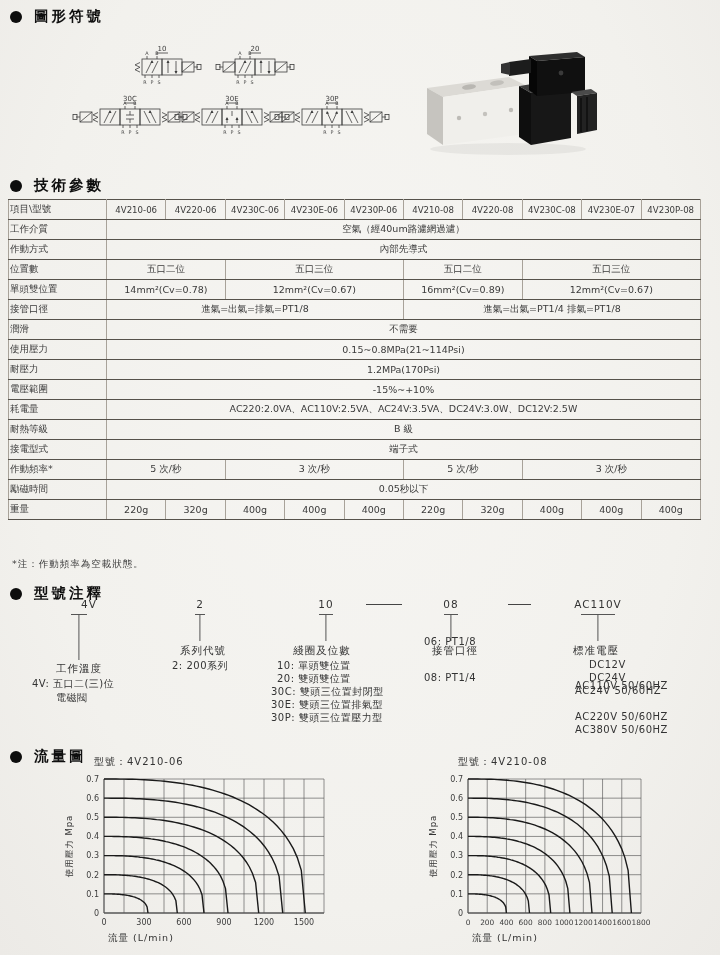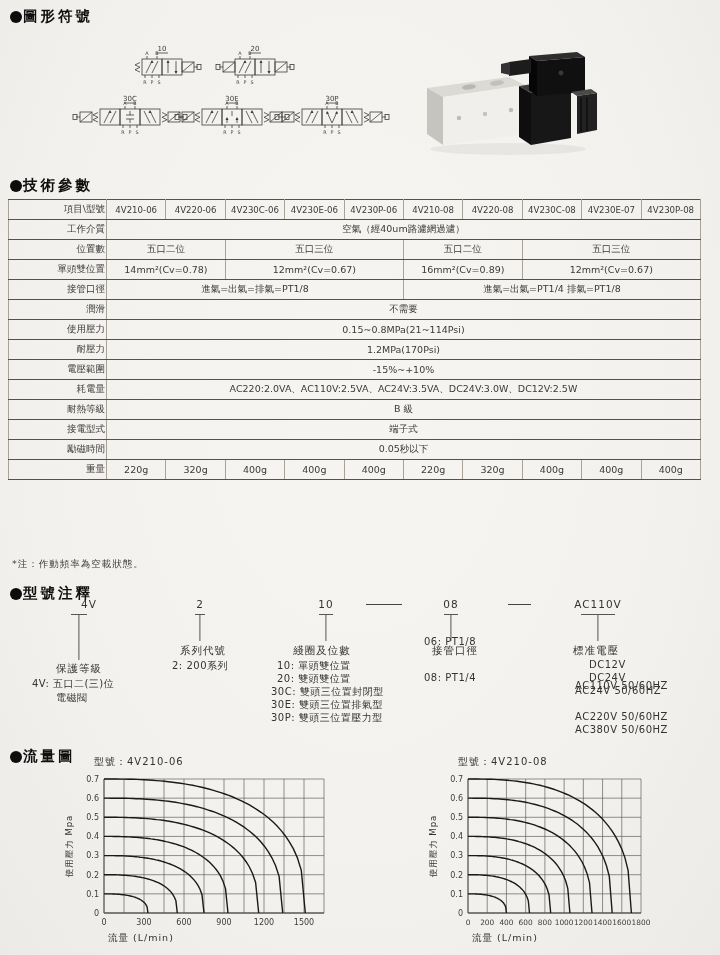--- a/index.html
+++ b/index.html
@@ -2,31 +2,31 @@
 <html><head>
 <meta charset="utf-8">
 <style>
   html,body{margin:0;padding:0;}
   body{
     width:720px;height:955px;position:relative;overflow:hidden;
     background:radial-gradient(ellipse at 50% 40%, #f6f5f2 0%, #f2f1ed 65%, #eceae6 100%);
     font-family:"DejaVu Sans", sans-serif;color:#2b2b2b;
   }
   .abs{position:absolute;}
-  .sec-heading{display:flex;align-items:center;gap:1px;font-size:14.5px;font-weight:bold;letter-spacing:3px;color:#0f0f0f;}
+  .sec-heading{display:flex;align-items:center;gap:12px;font-size:14.5px;font-weight:bold;letter-spacing:3px;color:#0f0f0f;}
   .bullet{width:12px;height:12px;border-radius:50%;background:#0d0d0d;flex:0 0 auto;}
   
   table.tech{border-collapse:collapse;table-layout:fixed;width:692px;}
   table.tech td{
     border-left:1px solid #a8a299;border-right:1px solid #a8a299;
     border-top:1.4px solid #56524b;border-bottom:1.4px solid #56524b;
     font-size:9.5px;text-align:center;padding:2px 1px;height:15px;color:#3a3a3a;
     white-space:nowrap;overflow:hidden;
   }
-  table.tech td.lbl{text-align:right;padding-left:7px;}
+  table.tech td.lbl{text-align:left;padding-left:1px;}
   table.tech td.model{font-size:8.6px;letter-spacing:0;}
   .footnote{font-size:9.5px;color:#3a3a3a;letter-spacing:1px;}
   
   .mc-code{font-size:10.5px;color:#333;transform:translateX(-50%);letter-spacing:1px;white-space:nowrap;}
   .mc-cap{height:1.2px;background:#555;transform:translateX(-50%);}
   .mc-vline{width:1.2px;background:#555;transform:translateX(-50%);}
   .mc-dash{height:1.4px;background:#444;}
   .mc-title{font-size:10.5px;color:#333;transform:translateX(-50%);letter-spacing:1px;white-space:nowrap;text-align:center;}
   .mc-line{font-size:10px;color:#333;white-space:nowrap;letter-spacing:0.5px;}
   svg text{font-family:"DejaVu Sans", sans-serif;}
@@ -283,20 +283,24 @@
           <td class="model">4V220-08</td>
           <td class="model">4V230C-08</td>
           <td class="model">4V230E-07</td>
           <td class="model">4V230P-08</td>
         </tr>
         <tr>
           <td class="lbl">工作介質</td>
           <td colspan="10">空氣（經40um路濾網過濾）</td>
         </tr>
         <tr>
+          <td class="lbl">作動方式</td>
+          <td colspan="10">內部先導式</td>
+        </tr>
+        <tr>
           <td class="lbl">位置數</td>
           <td colspan="2">五口二位</td>
           <td colspan="3">五口三位</td>
           <td colspan="2">五口二位</td>
           <td colspan="3">五口三位</td>
         </tr>
         <tr>
           <td class="lbl">單頭雙位置</td>
           <td colspan="2">14mm²(Cv=0.78)</td>
           <td colspan="3">12mm²(Cv=0.67)</td>
@@ -328,20 +332,27 @@
           <td class="lbl">耗電量</td>
           <td colspan="10">AC220:2.0VA、AC110V:2.5VA、AC24V:3.5VA、DC24V:3.0W、DC12V:2.5W</td>
         </tr>
         <tr>
           <td class="lbl">耐熱等級</td>
           <td colspan="10">B 級</td>
         </tr>
         <tr>
           <td class="lbl">接電型式</td>
           <td colspan="10">端子式</td>
+        </tr>
+        <tr>
+          <td class="lbl">作動頻率*</td>
+          <td colspan="2">5 次/秒</td>
+          <td colspan="3">3 次/秒</td>
+          <td colspan="2">5 次/秒</td>
+          <td colspan="3">3 次/秒</td>
         </tr>
         <tr>
           <td class="lbl">勵磁時間</td>
           <td colspan="10">0.05秒以下</td>
         </tr>
         <tr>
           <td class="lbl">重量</td>
           <td colspan="1">220g</td>
           <td colspan="1">320g</td>
           <td colspan="1">400g</td>
@@ -369,21 +380,21 @@
     <div class="mc-cap abs" style="left: 326px; top: 614px; width: 14px;"></div>
     <div class="mc-vline abs" style="left: 326px; top: 614px; height: 27px;"></div>
     <div class="mc-code abs" style="left: 451px; top: 598px;">08</div>
     <div class="mc-cap abs" style="left: 451px; top: 614px; width: 14px;"></div>
     <div class="mc-vline abs" style="left: 451px; top: 614px; height: 27px;"></div>
     <div class="mc-code abs" style="left: 598px; top: 598px;">AC110V</div>
     <div class="mc-cap abs" style="left: 598px; top: 614px; width: 34px;"></div>
     <div class="mc-vline abs" style="left: 598px; top: 614px; height: 27px;"></div>
     <div class="mc-dash abs" style="left: 366px; top: 604px; width: 36px;"></div>
     <div class="mc-dash abs" style="left: 508px; top: 604px; width: 23px;"></div>
-    <div class="mc-title abs" style="left: 79px; top: 662px;">保護等級</div>
+    <div class="mc-title abs" style="left: 79px; top: 662px;">工作溫度</div>
     <div class="mc-line abs" style="left: 32px; top: 677px;">4V: 五口二(三)位</div>
     <div class="mc-line abs" style="left: 56px; top: 691px;">電磁閥</div>
     <div class="mc-title abs" style="left: 203px; top: 644px;">系列代號</div>
     <div class="mc-line abs" style="left: 172px; top: 659px;">2: 200系列</div>
     <div class="mc-title abs" style="left: 322px; top: 644px;">綫圈及位數</div>
     <div class="mc-line abs" style="left: 277px; top: 659px;">10: 單頭雙位置</div>
     <div class="mc-line abs" style="left: 277px; top: 672px;">20: 雙頭雙位置</div>
     <div class="mc-line abs" style="left: 271px; top: 685px;">30C: 雙頭三位置封閉型</div>
     <div class="mc-line abs" style="left: 271px; top: 698px;">30E: 雙頭三位置排氣型</div>
     <div class="mc-line abs" style="left: 271px; top: 711px;">30P: 雙頭三位置壓力型</div>

